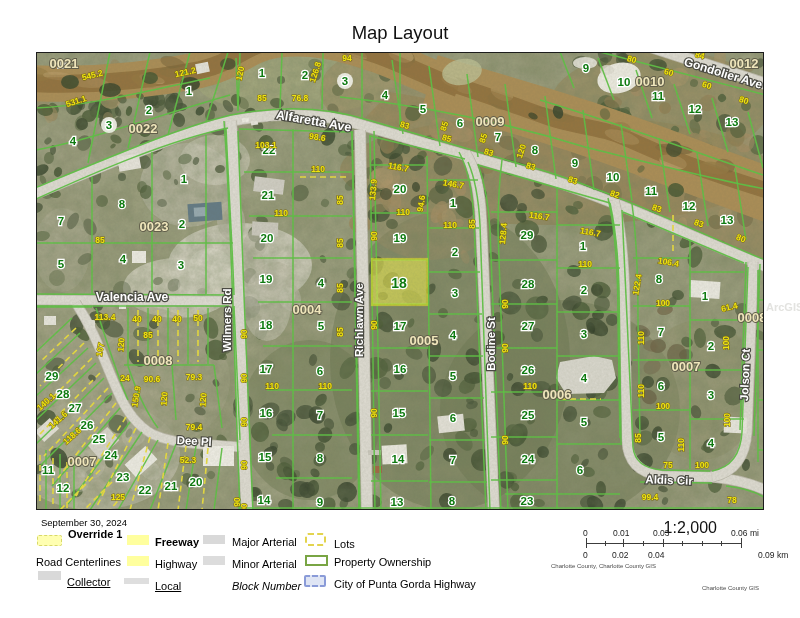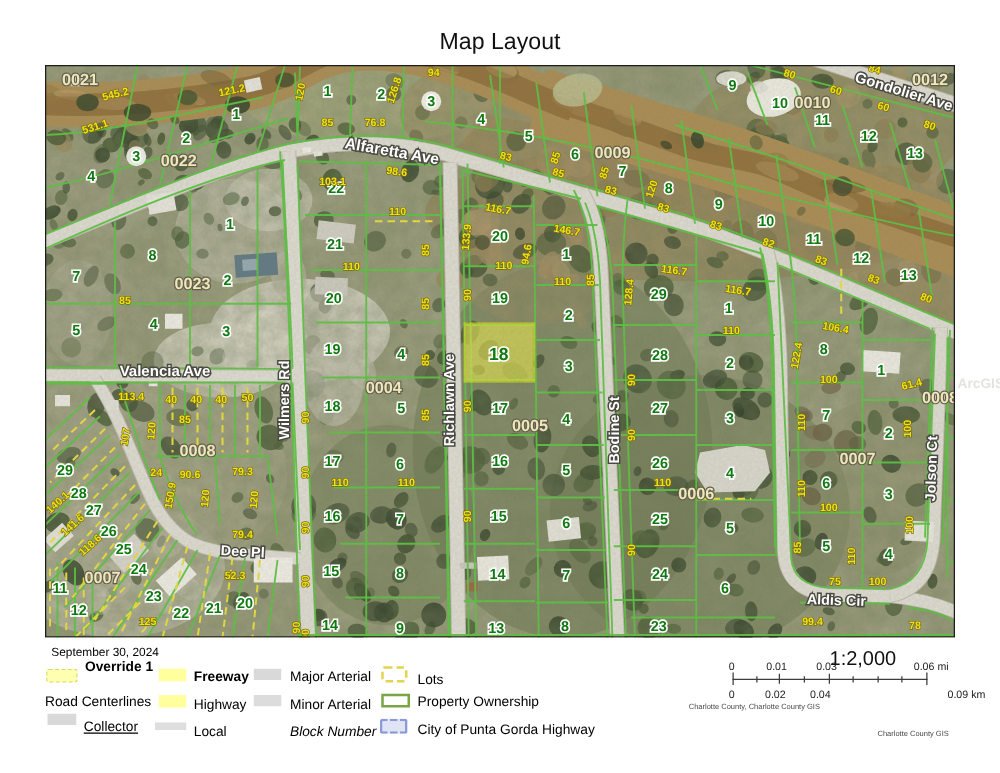--- a/index.html
+++ b/index.html
@@ -1297,21 +1297,21 @@
 <div class="sw" style="left:127px;top:535px;width:22px;height:10px;background:#ffff9e;"></div>
 
 <div class="abs lg" style="left:155px;top:536px;font-weight:bold;">Freeway</div>
 
 <div class="sw" style="left:127px;top:556px;width:22px;height:10px;background:#ffff9e;"></div>
 
 <div class="abs lg" style="left:155px;top:558px;">Highway</div>
 
 <div class="sw" style="left:124px;top:578px;width:25px;height:6px;background:#dedede;"></div>
 
-<div class="abs lg" style="left:155px;top:580px;">Local</div>
+<div class="abs lg" style="left:155px;top:580px;text-decoration:underline;">Local</div>
 
 <div class="sw" style="left:203px;top:535px;width:22px;height:9px;background:#d9d9d9;"></div>
 
 <div class="abs lg" style="left:232px;top:536px;">Major Arterial</div>
 
 <div class="sw" style="left:203px;top:556px;width:22px;height:9px;background:#dcdcdc;"></div>
 
 <div class="abs lg" style="left:232px;top:558px;text-align:right;">Minor Arterial</div>
 
 <div class="abs lg" style="left:232px;top:580px;font-style:italic;">Block Number</div>

